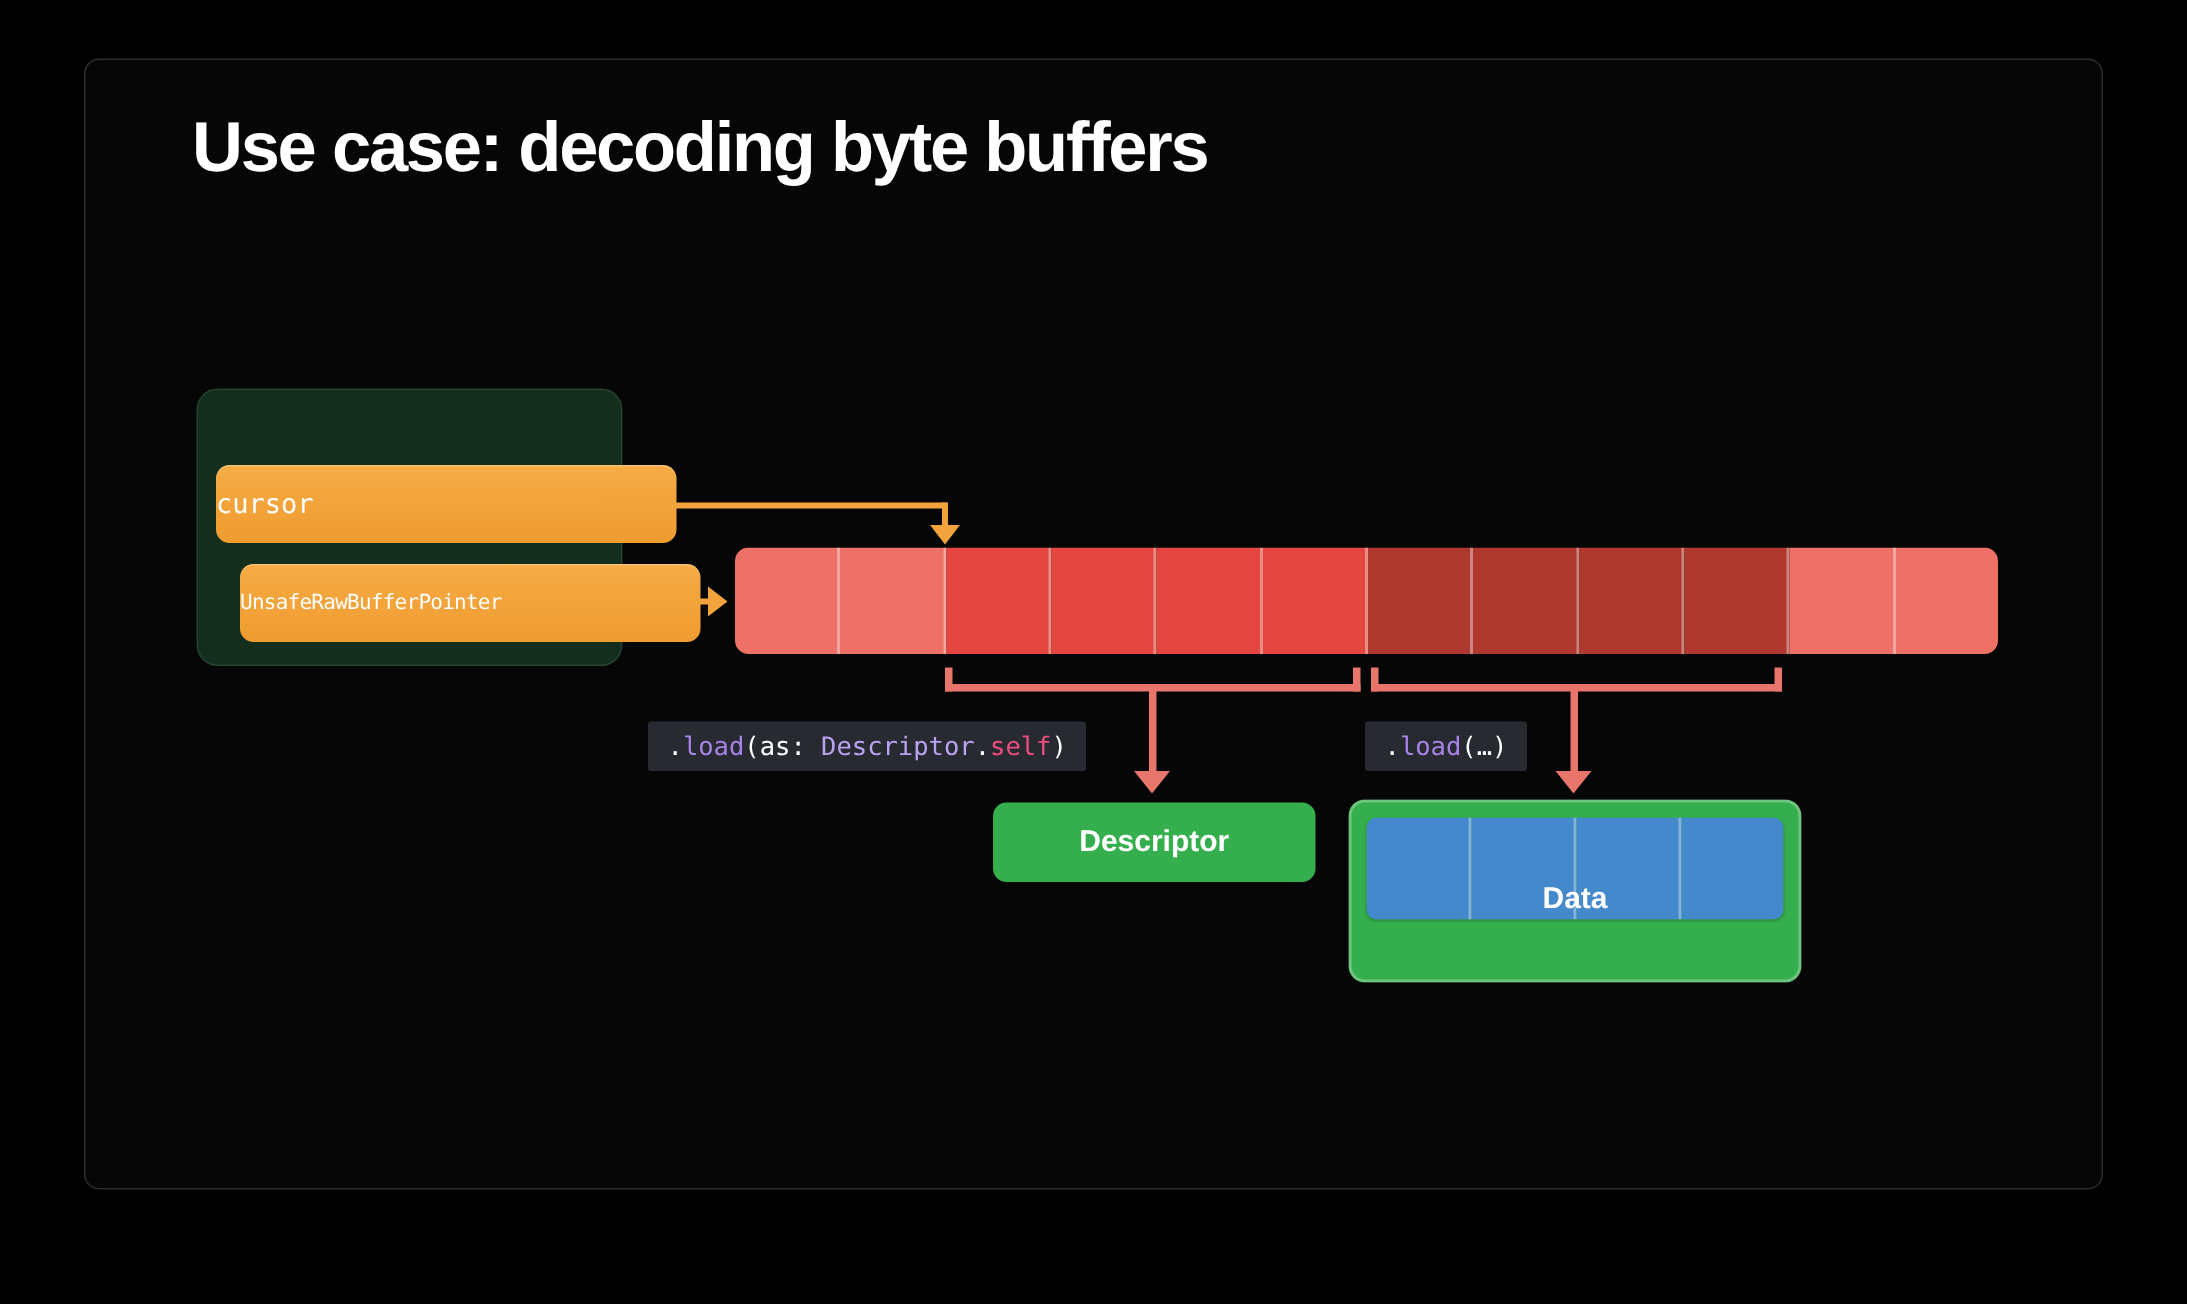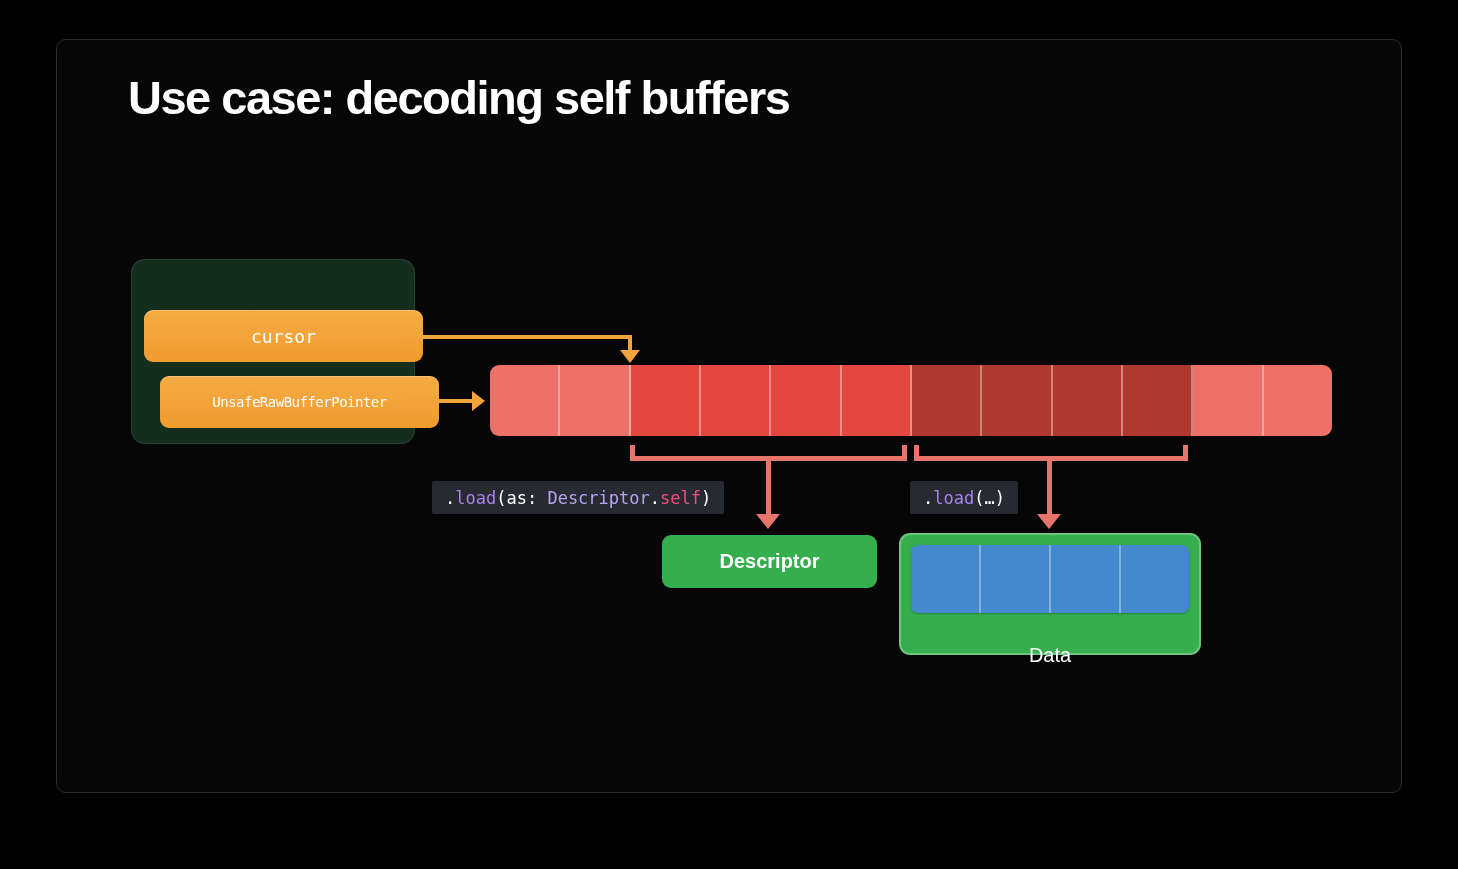--- a/index.html
+++ b/index.html
@@ -8,24 +8,24 @@
   .slide-panel{position:absolute;left:56px;top:39px;width:1344px;height:752px;
     background:#060607;border:1px solid #2d2d30;border-radius:10px;}
   .slide-title{position:absolute;left:128px;top:70px;color:#fff;font-size:47px;
     font-weight:700;letter-spacing:-1.5px;white-space:nowrap;}
 
   
   .struct-box{position:absolute;left:131px;top:259px;width:284px;height:185px;
     background:#142e1d;border:1px solid rgba(120,170,130,0.18);border-radius:14px;box-sizing:border-box;}
   .struct-title{position:absolute;left:131px;top:270px;width:284px;text-align:center;
     color:#fff;font-size:20px;font-weight:700;}
-  .pill{position:absolute;width:279px;height:52px;border-radius:9px;
+  .pill{position:absolute;width:307px;height:52px;border-radius:9px;
     background:linear-gradient(#f6ab45,#ef9c2f);
     box-shadow:inset 0 1px 0 rgba(255,255,255,0.25);
-    display:flex;align-items:center;justify-content:center;
+    display:flex;align-items:center;
     color:#fff;font-family:"DejaVu Sans Mono",monospace;font-size:18px;}
   .pill-cursor{left:144px;top:310px;}
   .pill-ptr{left:160px;top:376px;font-size:14px;letter-spacing:-0.5px;}
 
   
   .buffer-strip{position:absolute;left:490px;top:365px;width:842px;height:71px;
     display:flex;border-radius:9px;overflow:hidden;}
   .buffer-strip .cell{flex:1;border-right:2px solid rgba(255,255,255,0.38);}
   .buffer-strip .cell:last-child{border-right:none;}
 
@@ -65,30 +65,30 @@
   
   .descriptor-box{position:absolute;left:662px;top:535px;width:215px;height:53px;
     background:#35af4d;border-radius:9px;display:flex;align-items:center;justify-content:center;
     color:#fff;font-size:20px;font-weight:700;}
   .data-box{position:absolute;left:899px;top:533px;width:302px;height:122px;
     background:#35af4d;border:2px solid rgba(255,255,255,0.28);border-radius:11px;box-sizing:border-box;}
   .data-strip{position:absolute;left:911px;top:545px;width:278px;height:68px;
     display:flex;border-radius:7px;overflow:hidden;box-shadow:0 1px 2px rgba(0,0,0,0.25);}
   .data-strip .cell{flex:1;border-right:2px solid rgba(255,255,255,0.35);}
   .data-strip .cell:last-child{border-right:none;}
-  .data-label{position:absolute;left:899px;top:644px;width:302px;text-align:center;
-    color:#fff;font-size:20px;font-weight:400;}
+  .data-label{position:absolute;left:899px;top:588px;width:302px;text-align:center;
+    color:#fff;font-size:20px;font-weight:700;}
 </style>
 </head>
 <body>
 
 <div id="stage">
   <div class="slide-panel"></div>
 
-  <div class="slide-title">Use case: decoding self buffers</div>
+  <div class="slide-title">Use case: decoding byte buffers</div>
 
   <div class="struct-box"></div>
   <div class="pill pill-cursor">
     <span>cursor</span>
   </div>
   <div class="pill pill-ptr">
     <span>UnsafeRawBufferPointer</span>
   </div>
 
   <div class="oline cursor-arrow-h"></div>

